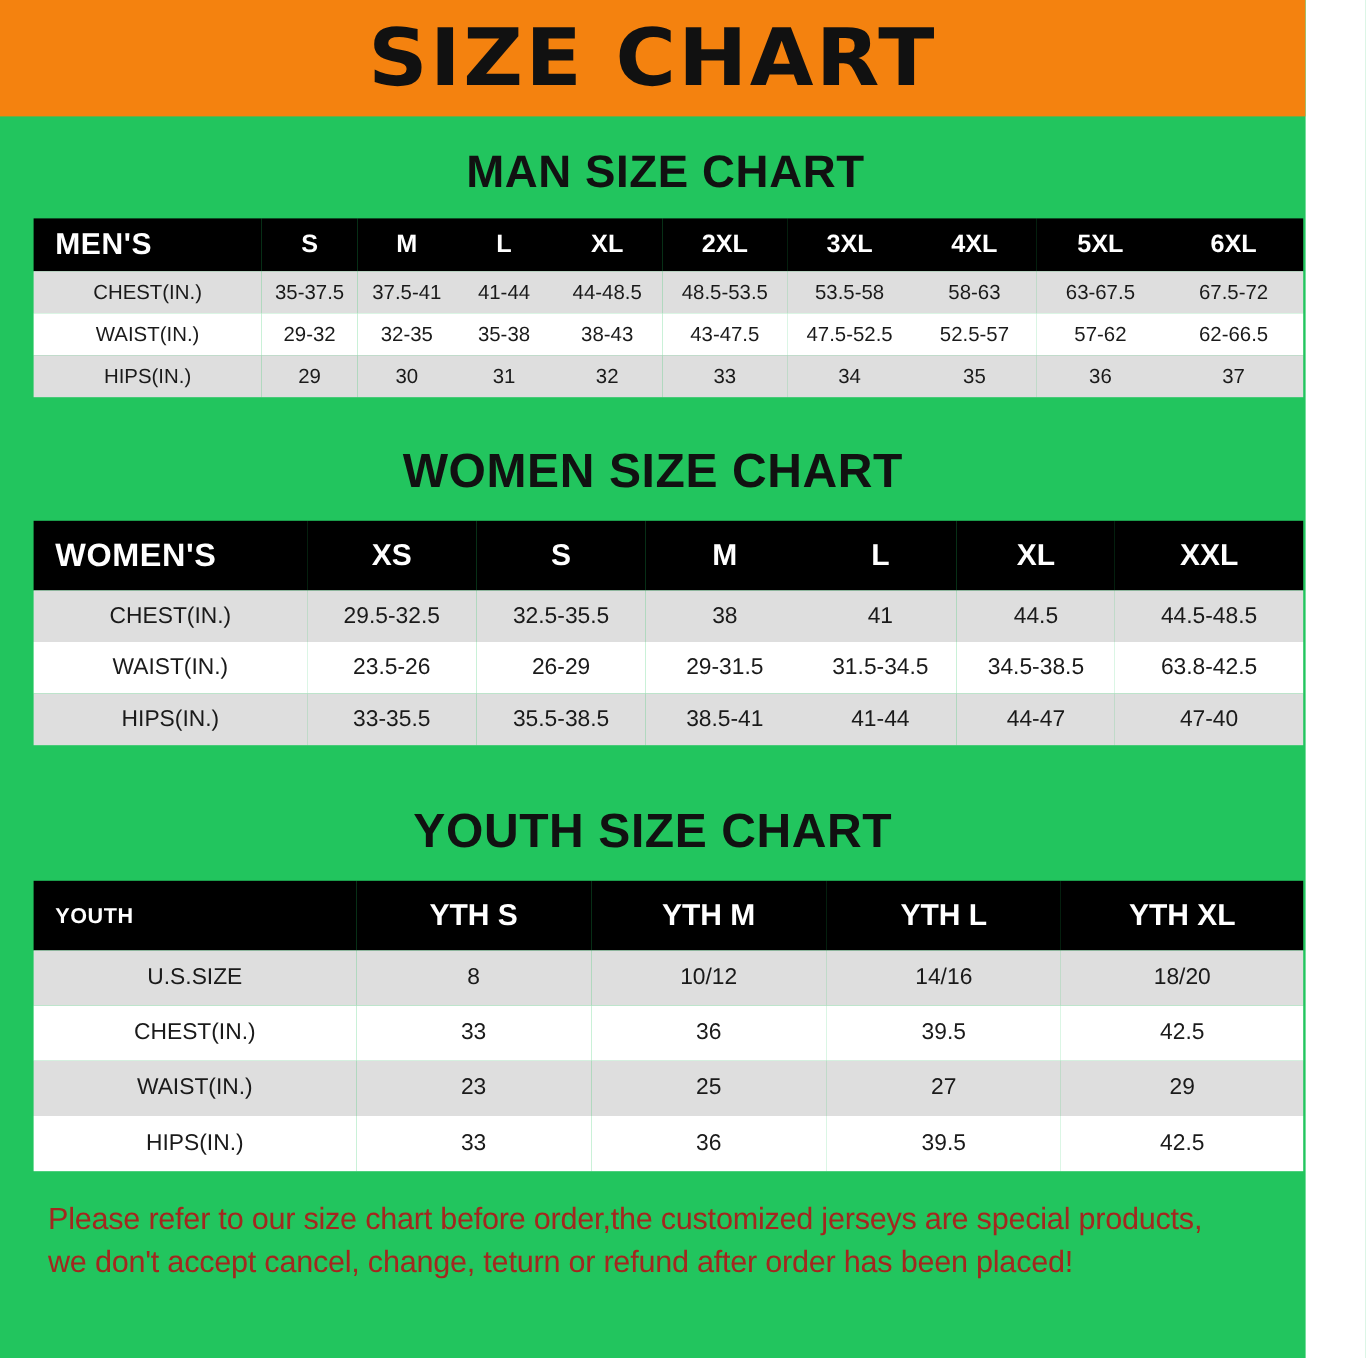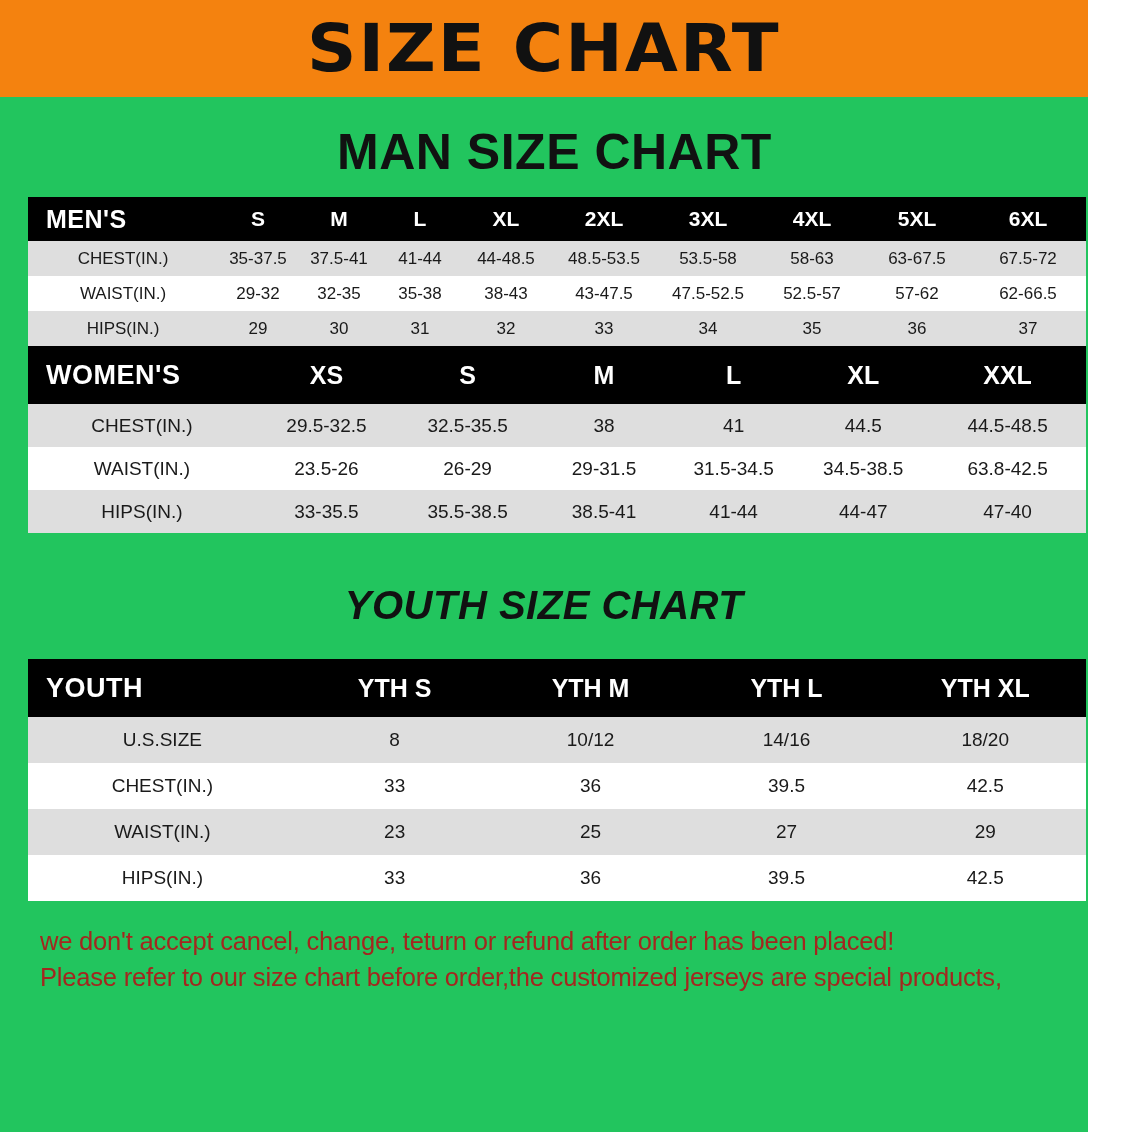--- a/index.html
+++ b/index.html
@@ -36,23 +36,23 @@
   }
 
   
   .section-title {
     text-align: center;
     font-family: "Liberation Sans", sans-serif;
     font-weight: bold;
     color: #111111;
     letter-spacing: 0.5px;
   }
-  .title-man   { font-size: 50px; margin-top: 26px; margin-bottom: 16px; margin-left: 21px; }
+  .title-man   { font-size: 38px; margin-top: 26px; margin-bottom: 16px; margin-left: 21px; }
   .title-women { font-size: 40px; margin-top: 40px; margin-bottom: 18px; }
-  .title-youth { font-size: 40px; margin-top: 50px; margin-bottom: 31px; font-style: italic; }
+  .title-youth { font-size: 40px; margin-top: 50px; margin-bottom: 18px; }
 
   
   .tbl-wrap { padding: 0 28px; }
   table {
     width: 1058px;
     border-collapse: collapse;
     table-layout: fixed;
     font-family: "Liberation Sans", sans-serif;
   }
   thead th {
@@ -85,21 +85,21 @@
   #men-table tbody td { height: 35px; font-size: 17px; }
   #men-table tbody td.rowhead { font-size: 17px; }
 
   
   #women-table thead th { height: 58px; font-size: 25px; }
   #women-table thead th.rowhead { font-size: 27px; }
   #women-table tbody td { height: 43px; font-size: 19px; }
 
   
   #youth-table thead th { height: 58px; font-size: 25px; }
-  #youth-table thead th.rowhead { font-size: 27px; }
+  #youth-table thead th.rowhead { font-size: 18px; }
   #youth-table tbody td { height: 46px; font-size: 19px; text-align: center; }
   #youth-table tbody tr:nth-child(odd) td { background: #dedede; }
   #youth-table tbody tr:nth-child(even) td { background: #ffffff; }
 
   
   .note {
     margin: 22px 40px 0 40px;
     color: #a3271f;
     font-family: "Liberation Sans", sans-serif;
     font-size: 25.5px;
@@ -180,20 +180,21 @@
           <td class="zebra-a">33</td>
           <td class="zebra-a">34</td>
           <td class="zebra-a">35</td>
           <td class="zebra-a">36</td>
           <td class="zebra-a">37</td>
         </tr>
       </tbody>
     </table>
   </div>
 
+  <div class="section-title title-women">WOMEN SIZE CHART</div>
   <div class="tbl-wrap">
     <table id="women-table">
       <colgroup>
         <col style="width:218px">
           <col style="width:135px">
           <col style="width:135px">
           <col style="width:126px">
         <col style="width:122px">
           <col style="width:126px">
           <col style="width:150px">
@@ -287,17 +288,17 @@
           <td>33</td>
           <td>36</td>
           <td>39.5</td>
           <td>42.5</td>
         </tr>
       </tbody>
     </table>
   </div>
 
   <div class="note">
+    <div>Please refer to our size chart before order,the customized jerseys are special products,</div>
     <div>we don't accept cancel, change, teturn or refund after order has been placed!</div>
-    <div>Please refer to our size chart before order,the customized jerseys are special products,</div>
   </div>
 
 </div>
 
 </body></html>

